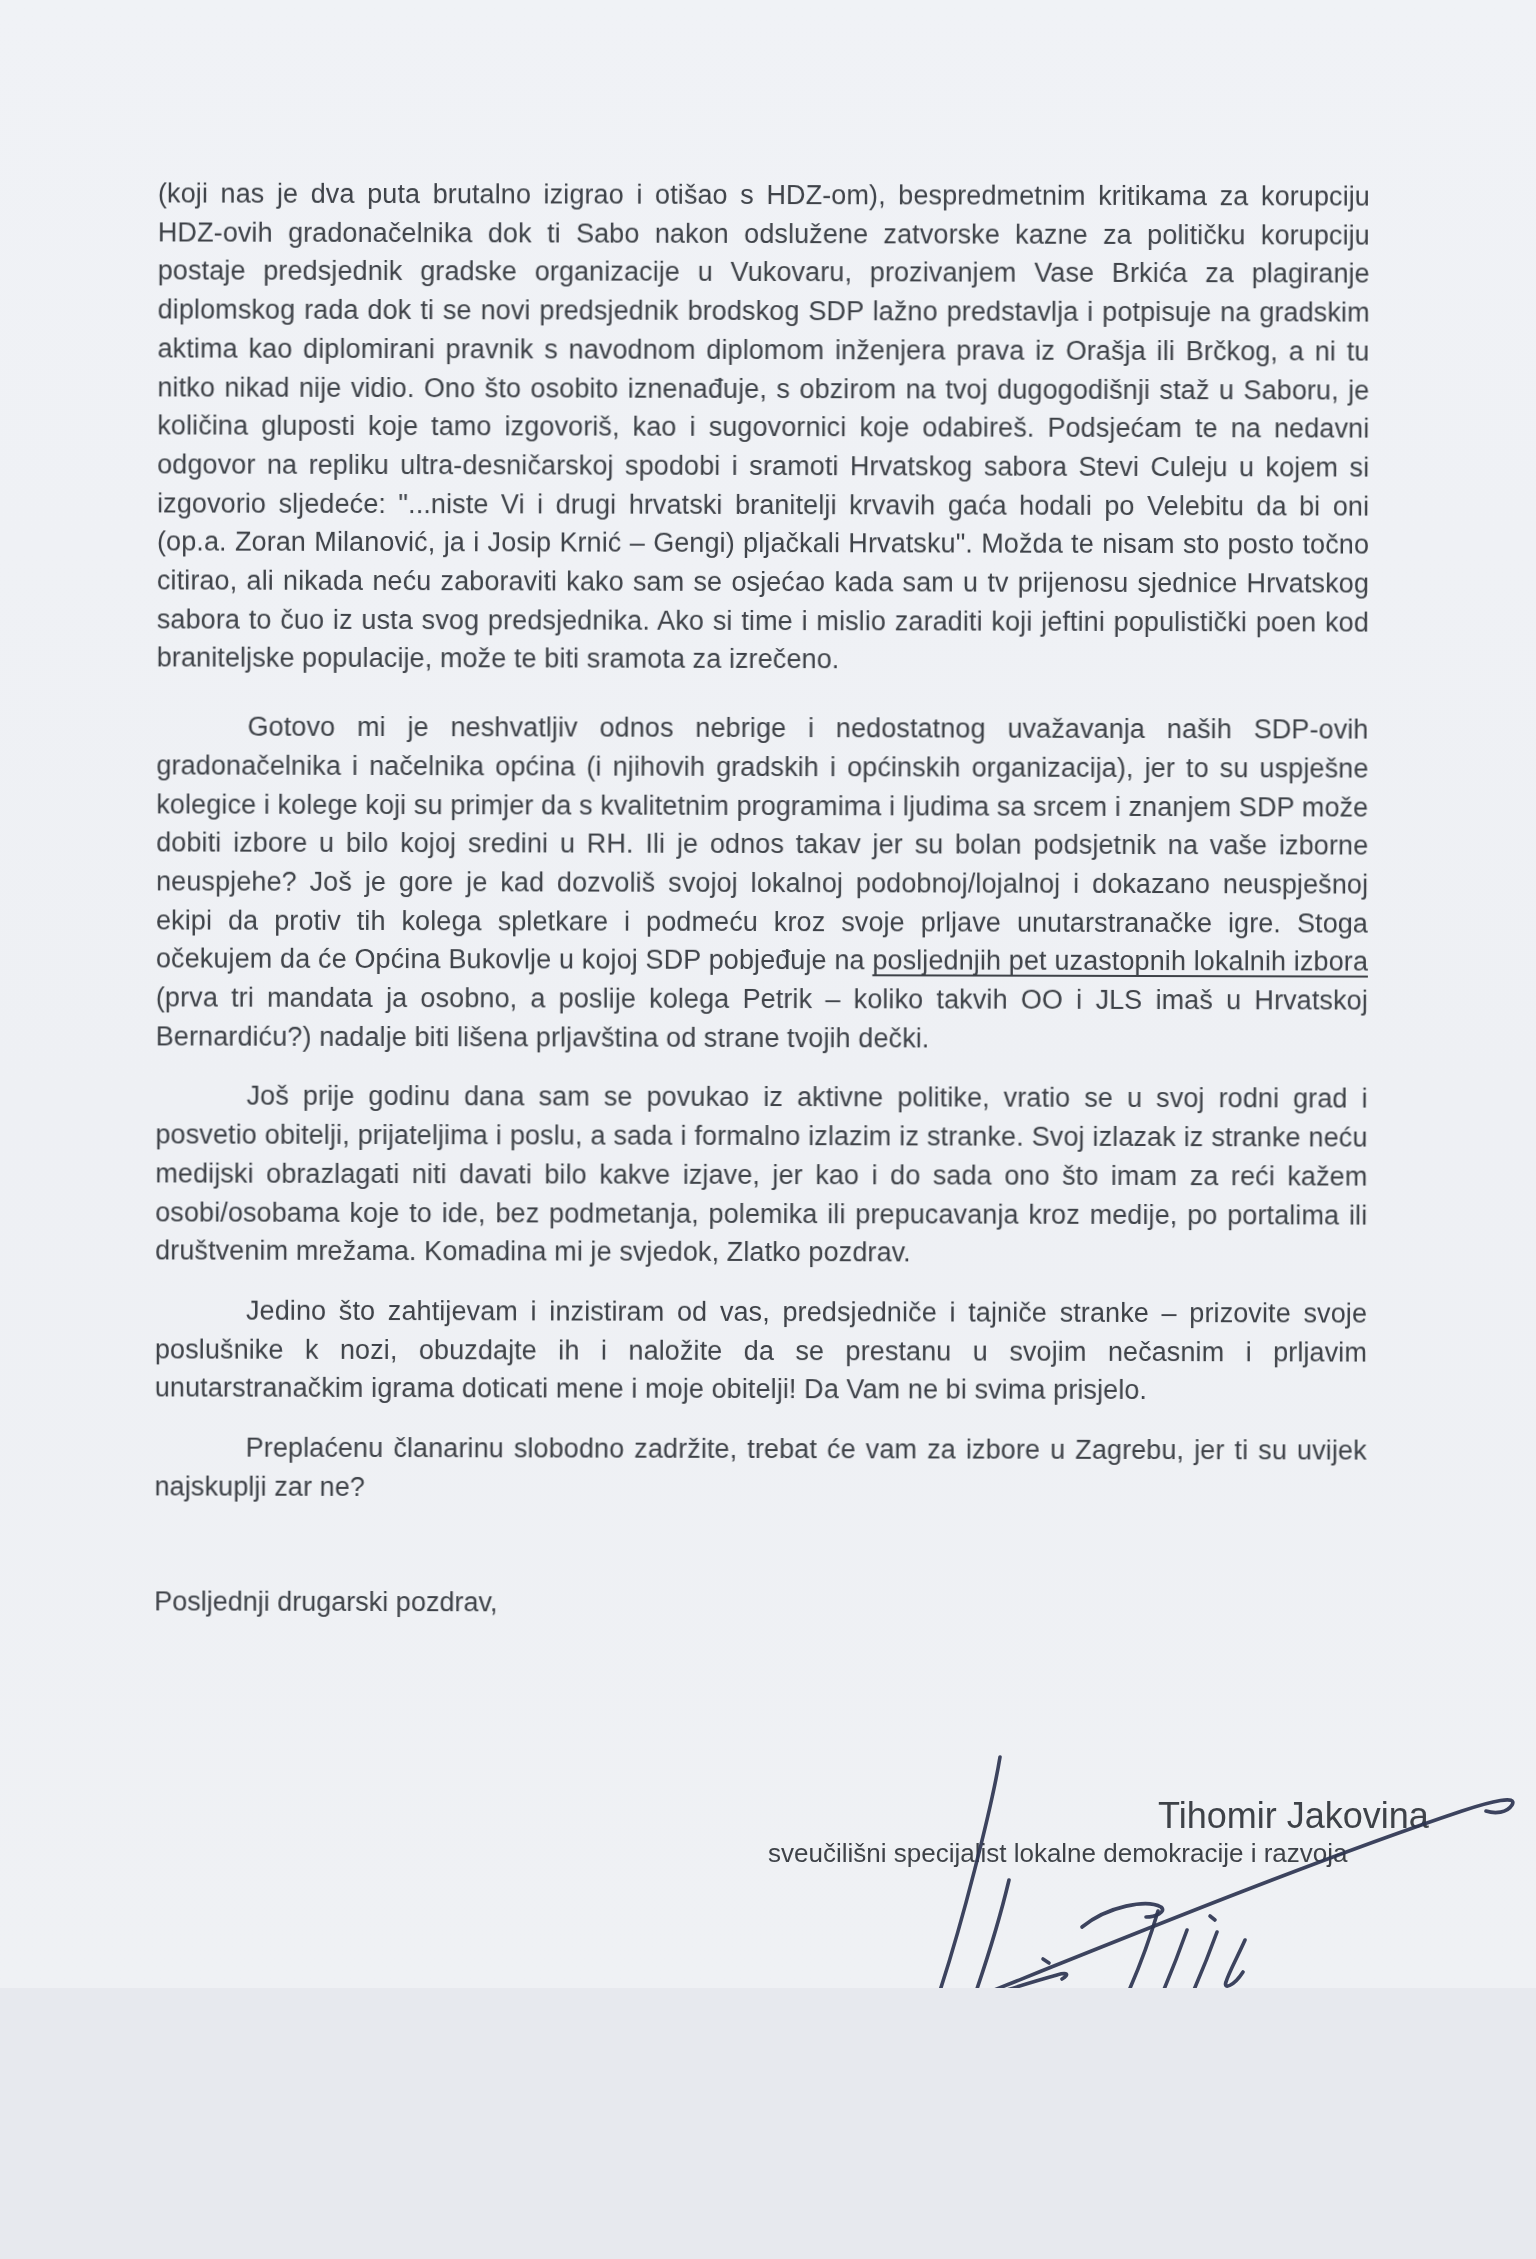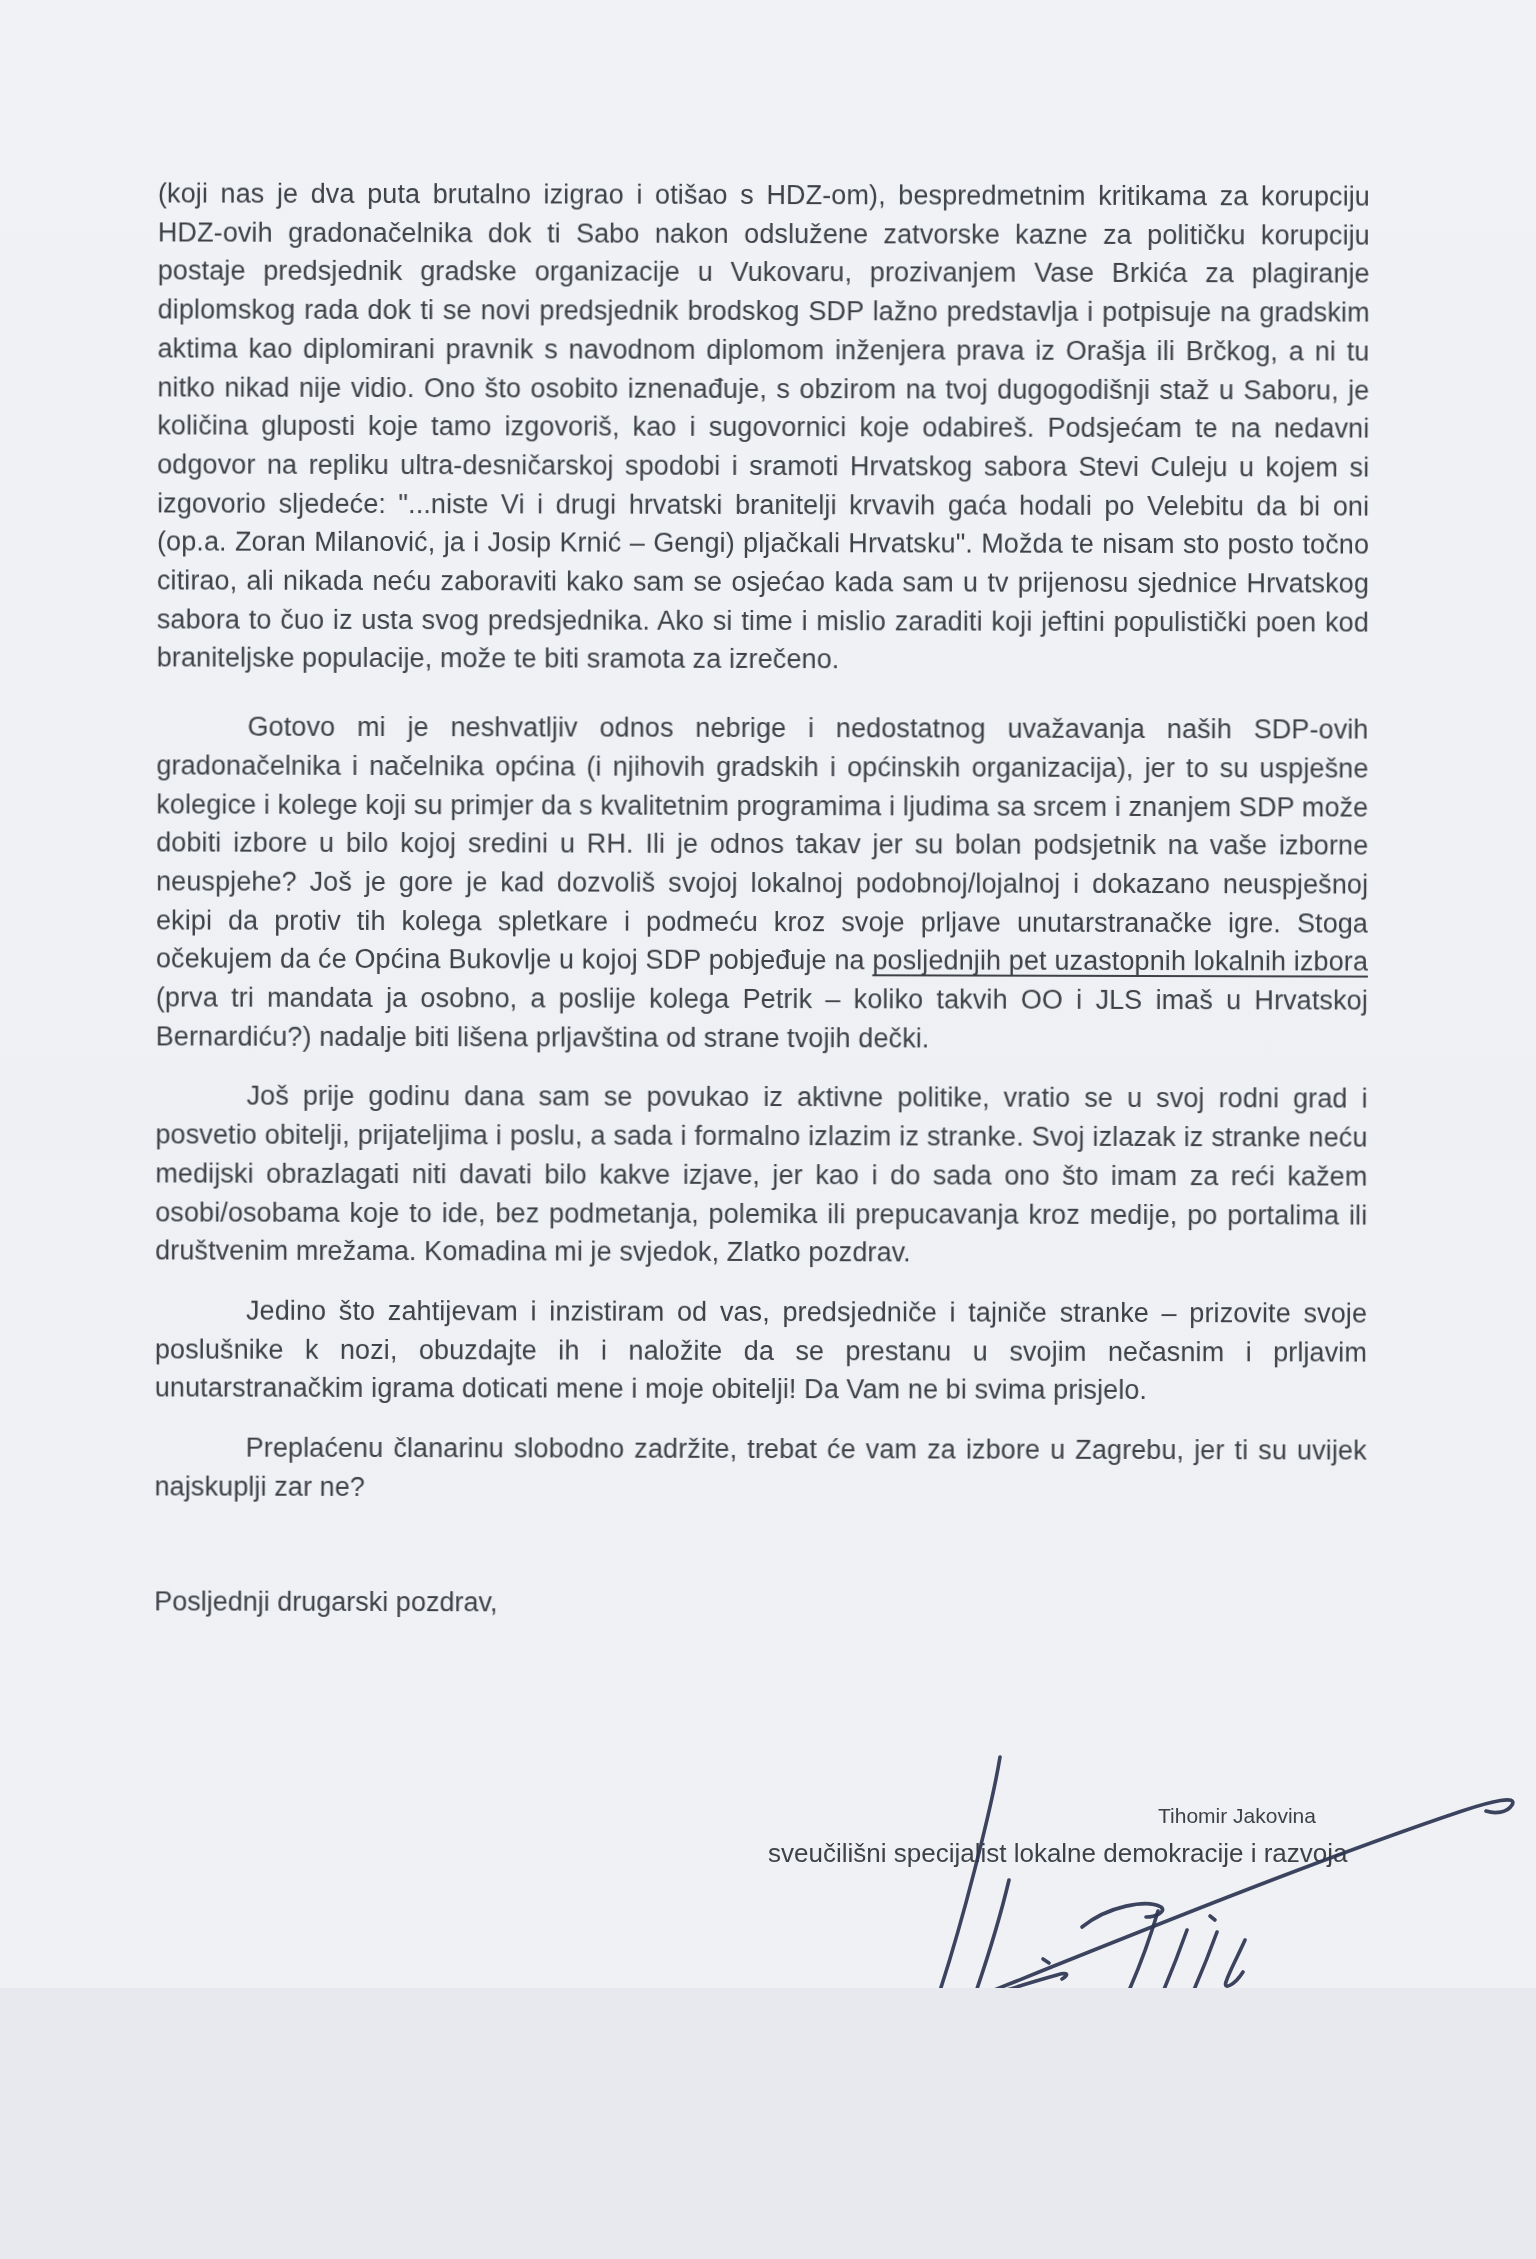--- a/index.html
+++ b/index.html
@@ -44,21 +44,21 @@
   .closing {
     margin: 76px 0 0 0;
     font-size: 27px;
     line-height: 38.7px;
     text-align: left;
   }
   .sig-name {
     position: absolute;
     left: 1158px;
     top: 1799px;
-    font-size: 21px;
+    font-size: 36px;
     line-height: 34px;
     filter: blur(0.3px);
   }
   .sig-title {
     position: absolute;
     left: 768px;
     top: 1836px;
     font-size: 26px;
     line-height: 34px;
     filter: blur(0.3px);

